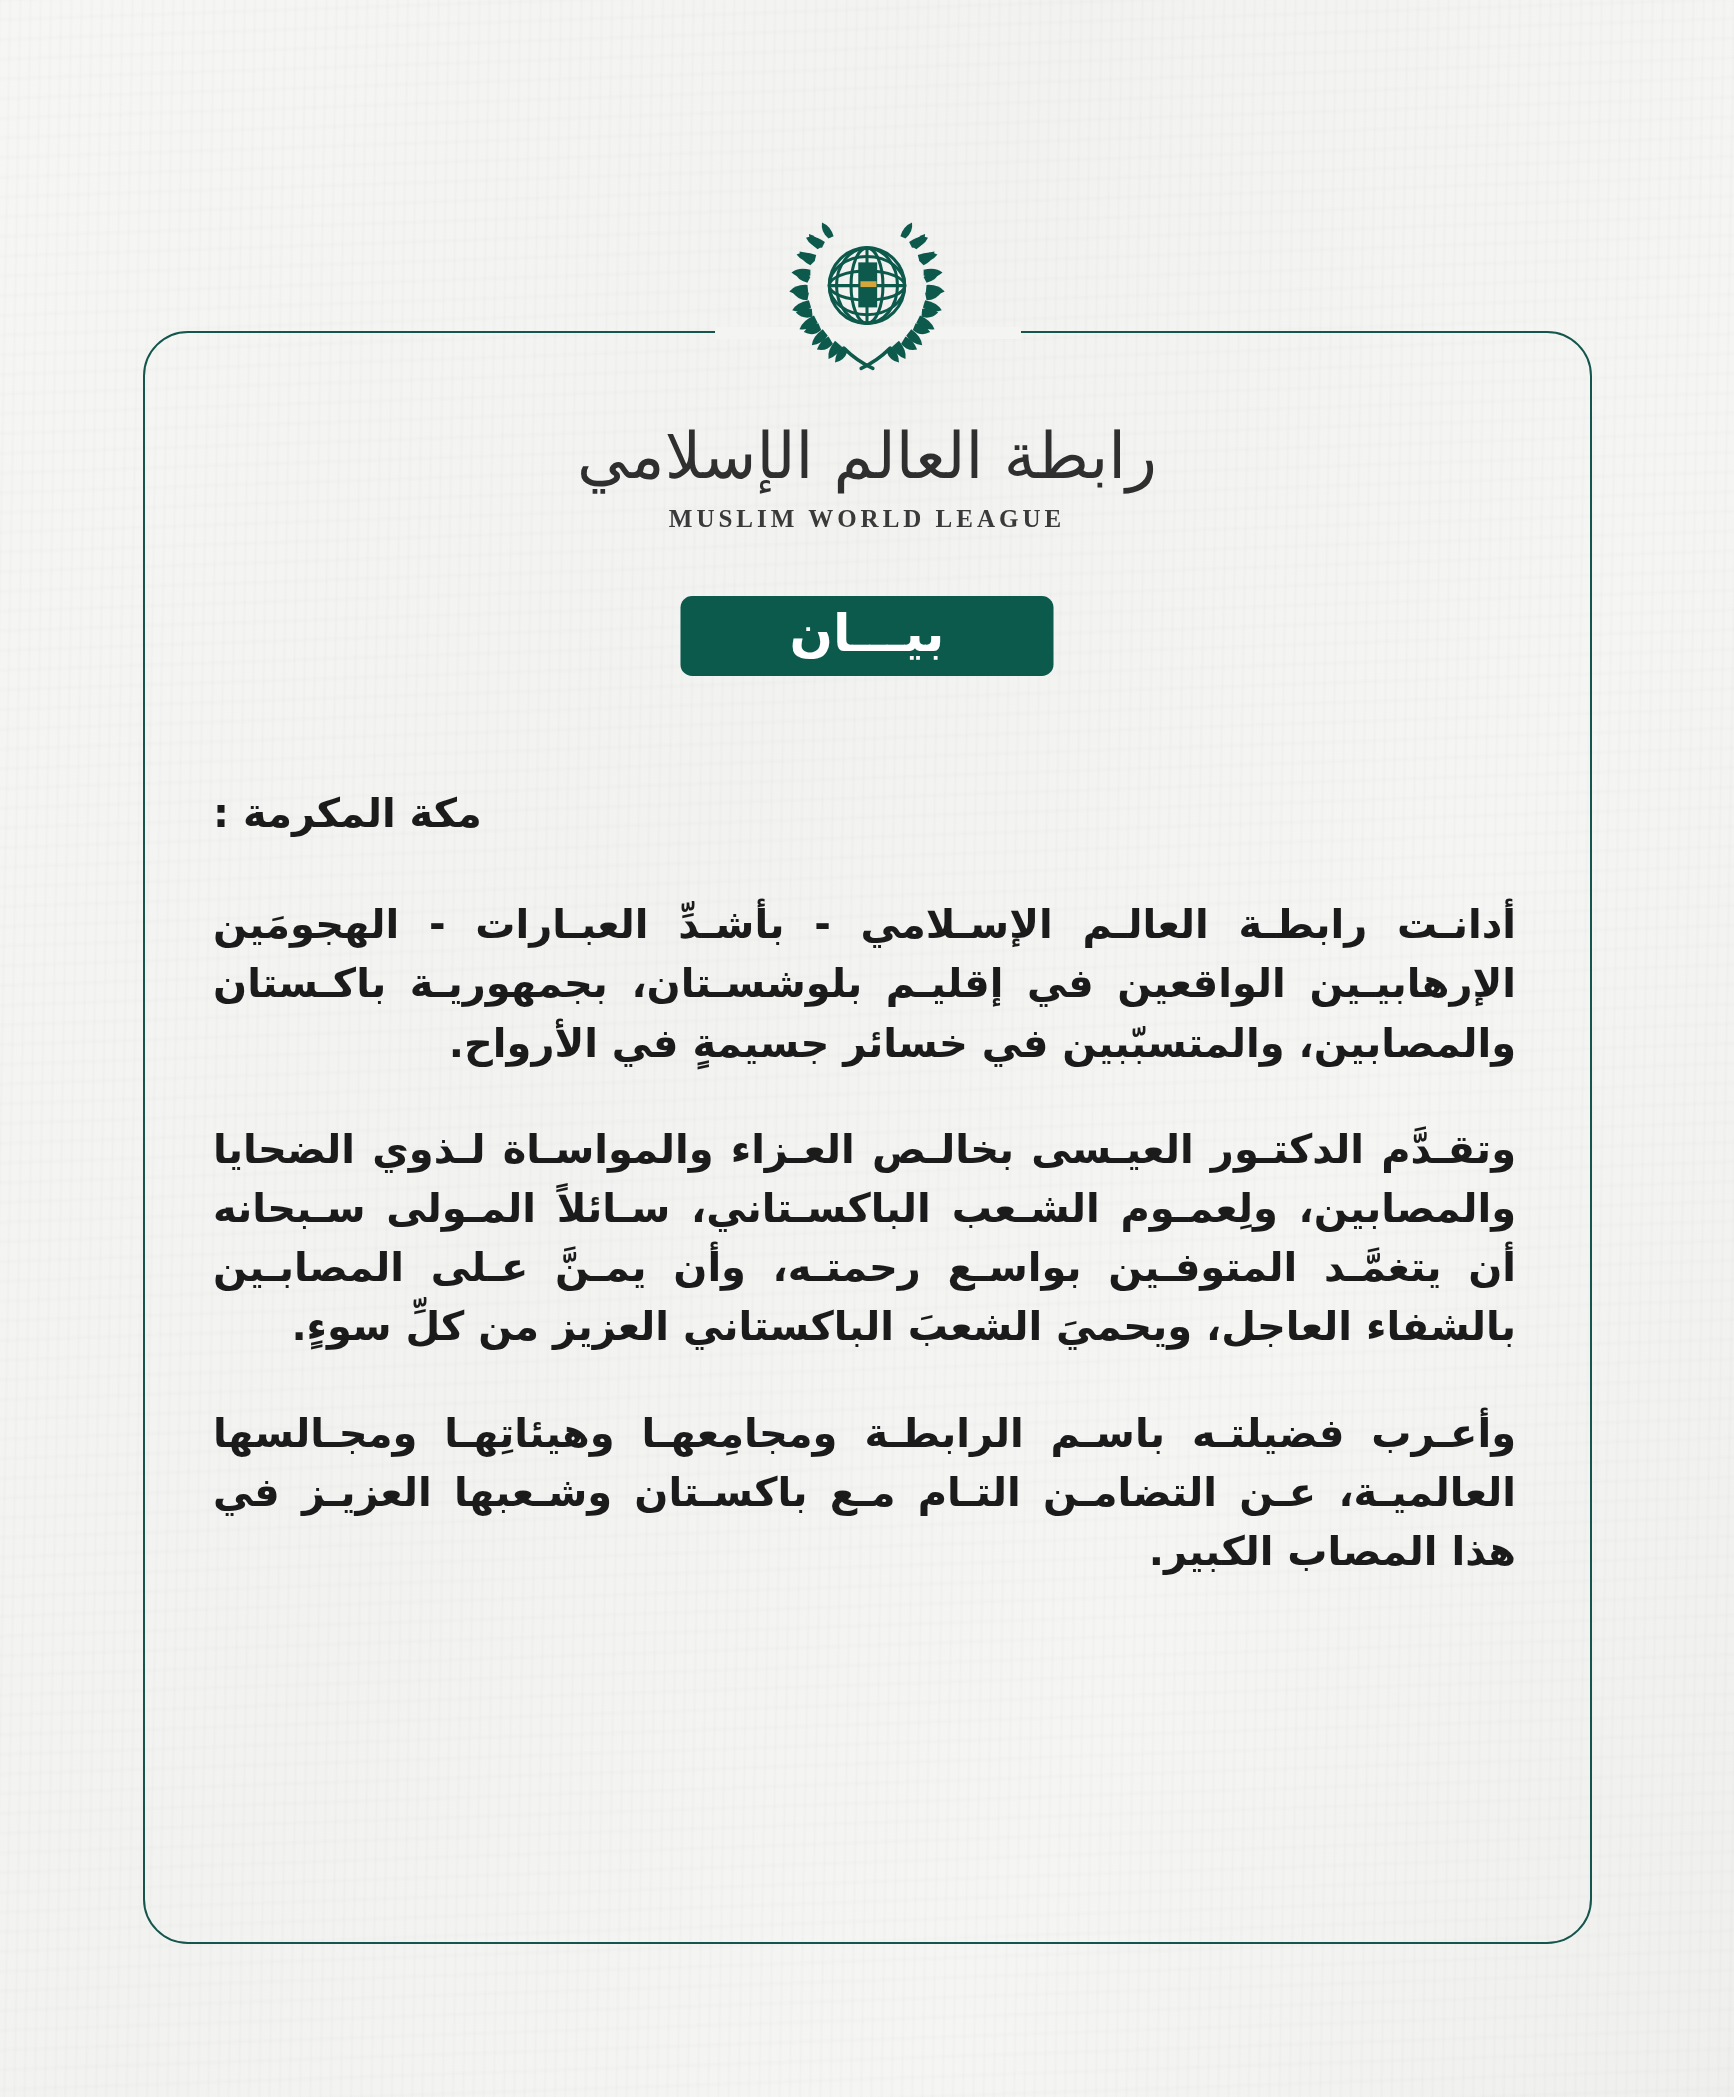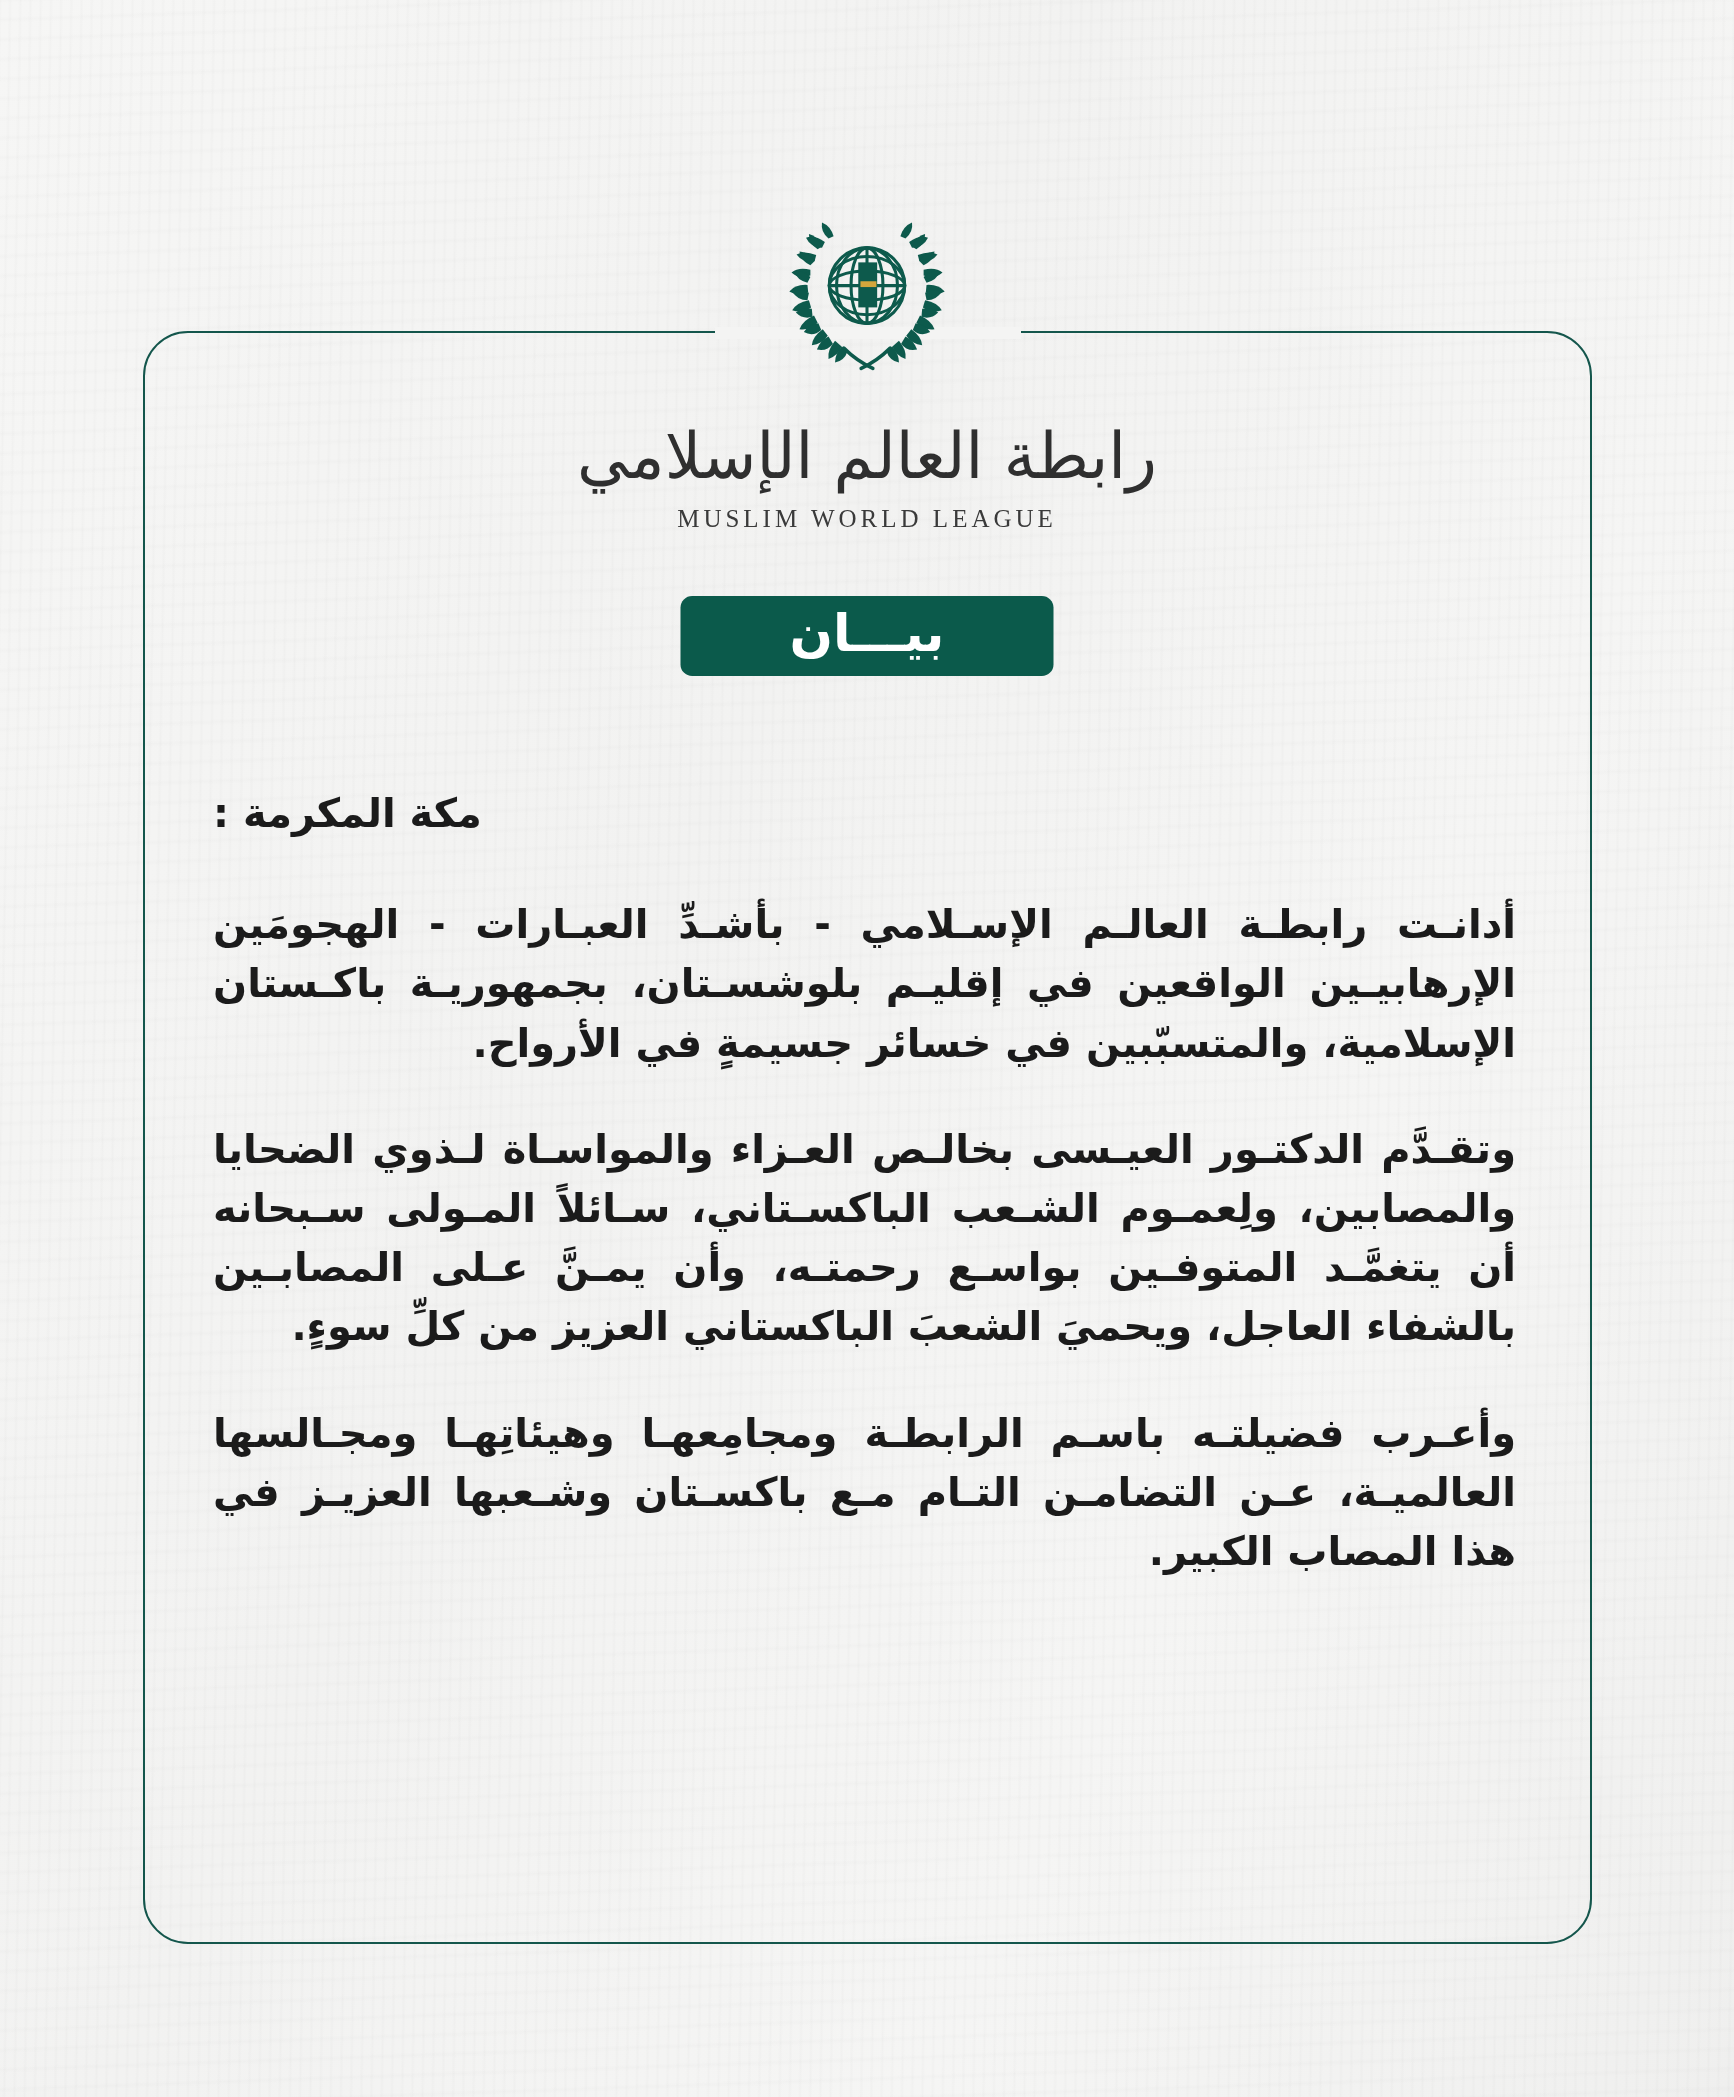--- a/index.html
+++ b/index.html
@@ -85,21 +85,21 @@
     line-height: 1.18;
     color: #2f2f2f;
     font-weight: 400;
     letter-spacing: -1.5px;
     direction: rtl;
   }
   .logo-latin {
     display: block;
     margin-top: 10.2px;
     font-family: "Liberation Serif", serif;
-    font-weight: 400;
+    font-weight: 700;
     font-size: 25px;
     letter-spacing: 4px;
     color: #3a3a3a;
   }
 
   
   .badge {
     position: absolute;
     top: 596px;
     left: 50%;
@@ -229,19 +229,19 @@
     <span class="logo-arabic">رابطة العالم الإسلامي</span>
     <span class="logo-latin">MUSLIM WORLD LEAGUE</span>
   </div>
 
   <div class="badge">
     <span class="badge-label">بيـــان</span>
   </div>
 
   <div class="content">
     <p class="dateline">مكة المكرمة :</p>
-    <p class="para">أدانـت رابطـة العالـم الإسـلامي - بأشـدِّ العبـارات - الهجومَين الإرهابيـين الواقعين في إقليـم بلوشسـتان، بجمهوريـة باكـستان الإسلامية، والمتسبّبين في خسائر جسيمةٍ في الأرواح.</p>
+    <p class="para">أدانـت رابطـة العالـم الإسـلامي - بأشـدِّ العبـارات - الهجومَين الإرهابيـين الواقعين في إقليـم بلوشسـتان، بجمهوريـة باكـستان والمصابين، والمتسبّبين في خسائر جسيمةٍ في الأرواح.</p>
     <p class="para">وتقـدَّم الدكتـور العيـسى بخالـص العـزاء والمواسـاة لـذوي الضحايا والمصابين، ولِعمـوم الشـعب الباكسـتاني، سـائلاً المـولى سـبحانه أن يتغمَّـد المتوفـين بواسـع رحمتـه، وأن يمـنَّ عـلى المصابـين بالشفاء العاجل، ويحميَ الشعبَ الباكستاني العزيز من كلِّ سوءٍ.</p>
     <p class="para">وأعـرب فضيلتـه باسـم الرابطـة ومجامِعهـا وهيئاتِهـا ومجـالسها العالميـة، عـن التضامـن التـام مـع باكسـتان وشـعبها العزيـز في هذا المصاب الكبير.</p>
   </div>
 
 </div>
 
 
 </body></html>

